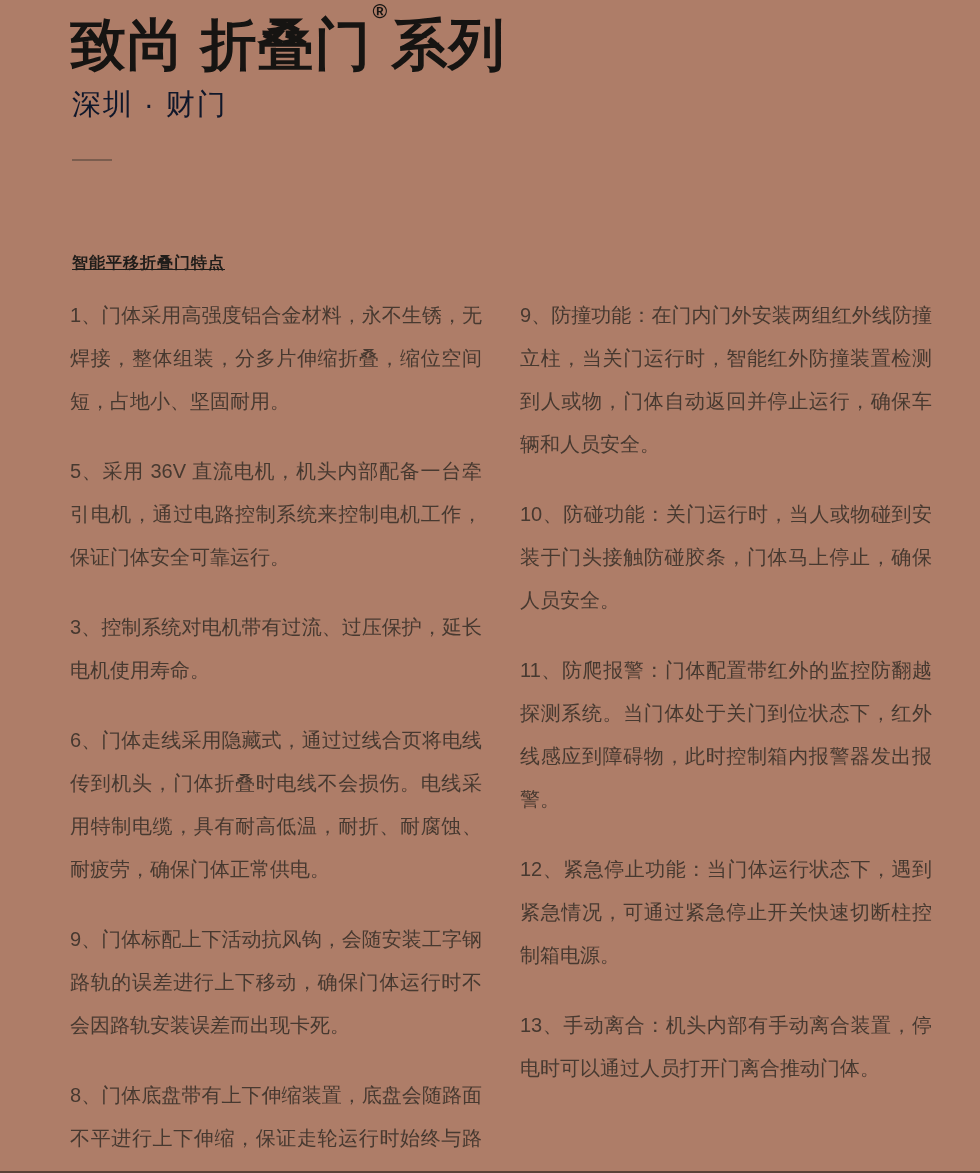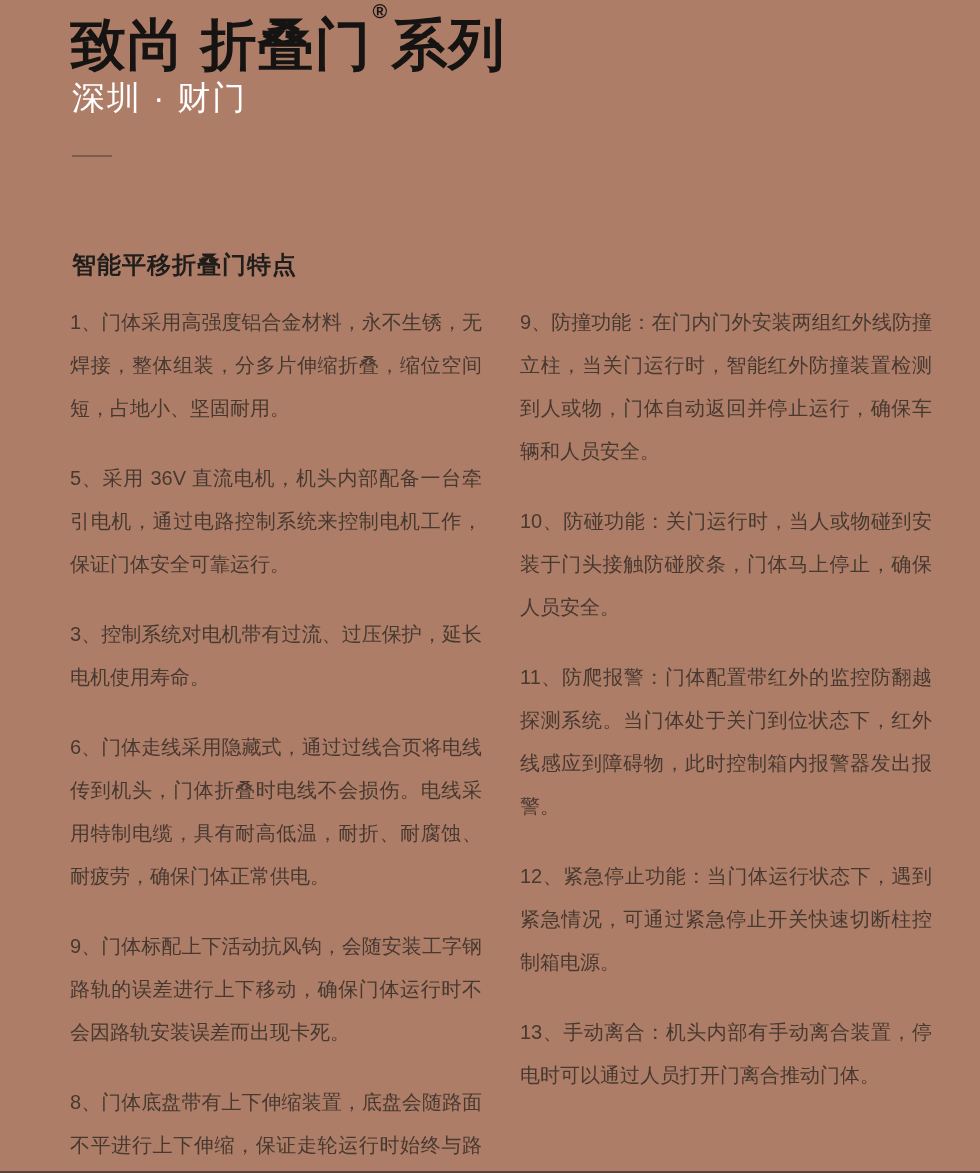--- a/index.html
+++ b/index.html
@@ -26,41 +26,42 @@
   }
   .title .reg {
     display: inline-block;
     font-size: 20px;
     font-weight: 700;
     position: relative;
     top: -26px;
     margin: 0 3px 0 1px;
   }
   .subtitle {
-    margin-top: 0;
+    margin-top: 9px;
     margin-left: 2px;
-    font-size: 33px;
-    color: #ffffff;
+    font-size: 29px;
+    color: #0f172a;
     letter-spacing: 2px;
   }
   .divider {
     width: 40px;
     height: 2px;
     background: #7b5d4e;
     margin: 34px 0 0 2px;
   }
   
   .content { padding: 0 48px 0 70px; }
   .section-heading {
     margin-top: 92px;
     margin-left: 2px;
-    font-size: 24px;
+    font-size: 16px;
     font-weight: 700;
     color: #201d1a;
     letter-spacing: 1px;
+    text-decoration: underline;
   }
   .columns {
     display: flex;
     gap: 38px;
     margin-top: 20px;
   }
   .col { flex: 1 1 0; min-width: 0; }
   .feature {
     font-size: 20px;
     line-height: 43px;

